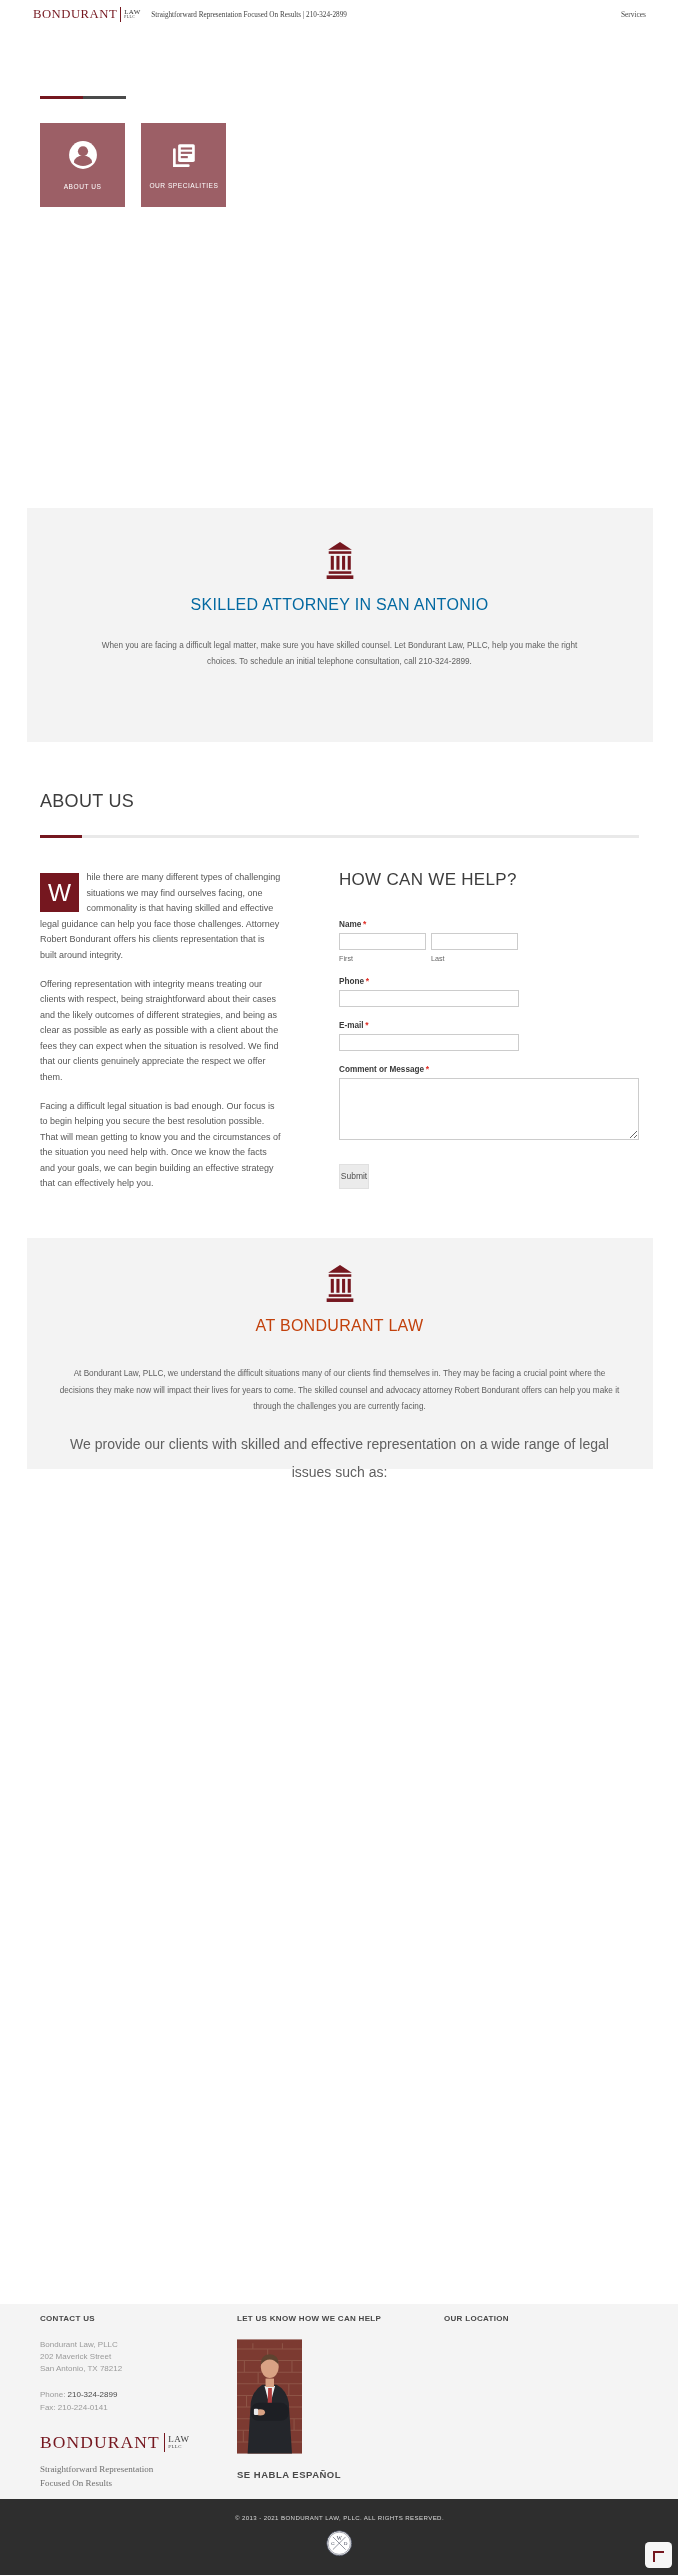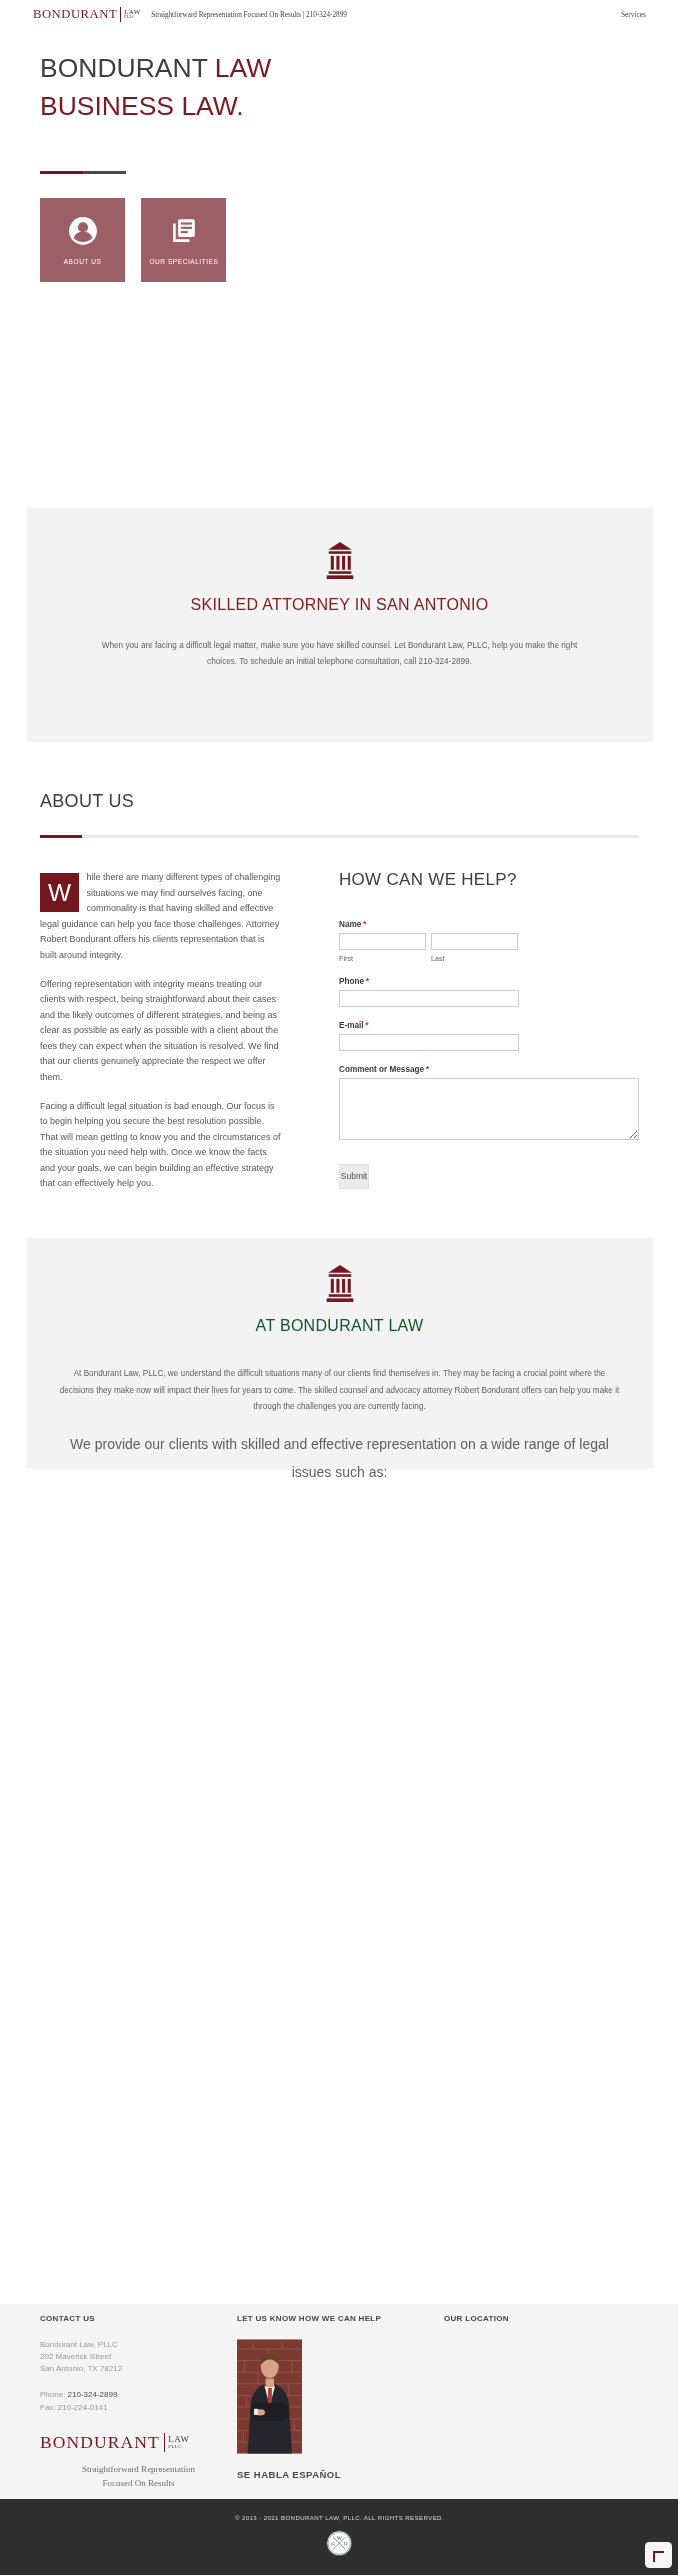--- a/index.html
+++ b/index.html
@@ -24,21 +24,21 @@
   .hero .divider { margin-top:46px; display:flex; height:2.7px; width:86px; }
   .hero .divider .seg-red { width:43px; background:#75171F; }
   .hero .divider .seg-dark { width:43px; background:#4a4a4a; }
   .hero-buttons { margin-top:24.4px; display:flex; gap:16.4px; }
   .tile-btn { width:85px; height:84px; background:#9C5F66; border:none; color:#fff; display:flex; flex-direction:column; align-items:center; justify-content:center; gap:9.5px; cursor:pointer; font-family:"Liberation Sans", sans-serif; }
   .tile-btn .lbl { font-size:6.6px; letter-spacing:0.5px; }
 
   
   .gray-section { width:626px; margin:0 auto; background:#F3F3F3; text-align:center; }
   .sec-skilled { height:234px; padding-top:33px; }
-  .sec-skilled h2 { margin-top:13.8px; font-size:16px; font-weight:400; color:#7f1d1d; letter-spacing:0.3px; }
+  .sec-skilled h2 { margin-top:13.8px; font-size:16px; font-weight:400; color:#0369a1; letter-spacing:0.3px; }
   .sec-skilled p { margin:24.4px auto 0; width:499px; font-size:8.2px; color:#5f5f5f; line-height:1.95; }
 
   
   .about-block { height:496px; padding-top:49px; }
   .about-block h2 { font-size:18px; font-weight:400; color:#3d3d3d; letter-spacing:0.3px; }
   .about-divider { margin-top:23px; display:flex; height:3.2px; }
   .about-divider .seg-red { width:42px; background:#75171F; }
   .about-divider .seg-gray { flex:1; background:#e9e9e9; }
   .columns { margin-top:32px; display:flex; justify-content:space-between; align-items:flex-start; }
   .col-left { width:241px; }
@@ -53,40 +53,40 @@
   .name-col { display:flex; flex-direction:column; }
   .tinput { height:17px; border:0.5px solid #ccc; background:#fff; padding:0 4.2px; font-size:7.4px; color:#333; }
   .w-small { width:87px; }
   .w-med { width:180px; display:block; margin-top:4.2px; }
   .sublabel { margin-top:3.7px; font-size:7.2px; color:#666; }
   .comment-area { width:300px; height:62px; border:0.5px solid #ccc; background:#fff; margin-top:4.2px; resize:both; font-size:7.4px; padding:3.2px 4.2px; font-family:"Liberation Sans", sans-serif; }
   .submit-btn { margin-top:9.5px; width:30px; height:25px; background:#ebebeb; border:0.5px solid #e0e0e0; color:#4e4e4e; font-size:8.5px; cursor:pointer; }
 
   
   .sec-atbond { height:231px; padding-top:25.5px; }
-  .sec-atbond h2 { margin-top:12.7px; font-size:16px; font-weight:400; color:#14532d; letter-spacing:0.3px; }
+  .sec-atbond h2 { margin-top:12.7px; font-size:16px; font-weight:400; color:#c2410c; letter-spacing:0.3px; }
   .sec-atbond .p1 { margin:31px auto 0; width:567px; font-size:8.2px; color:#5f5f5f; line-height:2.0; }
   .sec-atbond .p2 { margin:15px auto 0; width:567px; font-size:14px; color:#5f5f5f; line-height:2.0; }
 
   .spacer { height:835px; }
 
   
   .footer-band { height:195px; background:#F4F4F4; padding-top:9.5px; }
   .footer-grid { display:grid; grid-template-columns:197px 207px auto; }
   .footer-band h4 { font-size:8px; font-weight:bold; color:#474747; letter-spacing:0.3px; margin-bottom:16px; }
   .addr p, .phone-line, .fax-line { font-size:8px; color:#9a9a9a; line-height:1.55; }
   .phone-line { margin-top:13.8px; }
   .phone-line a { color:#4c4c4c; text-decoration:none; }
   .footer-logo { display:flex; align-items:center; margin-top:18px; }
   .footer-logo .bond { font-family:"Liberation Serif", serif; color:#75171F; font-size:17.5px; letter-spacing:1.1px; }
   .footer-logo .vbar { width:1.1px; height:19px; background:#75171F; margin:0 3.2px 0 4.2px; }
   .footer-logo .stack { display:flex; flex-direction:column; line-height:1; font-family:"Liberation Serif", serif; color:#3b3b3b; }
   .footer-logo .stack .law { font-size:9px; letter-spacing:0.5px; }
   .footer-logo .stack .pllc { font-size:4.8px; letter-spacing:0.5px; margin-top:1.1px; }
-  .footer-tagline { margin-top:9.5px; font-family:"Liberation Serif", serif; font-size:9px; color:#6f6f6f; line-height:1.55;text-align:center; }
+  .footer-tagline { margin-top:9.5px; font-family:"Liberation Serif", serif; font-size:9px; color:#6f6f6f; line-height:1.55; }
   .se-habla { margin-top:13.8px; font-size:9.5px; font-weight:bold; color:#4a4a4a; letter-spacing:0.5px; }
   .portrait { display:block; }
 
   
   .bottom-bar { height:76px; background:#2E2E2E; text-align:center; padding-top:15px; position:relative; }
   .bottom-bar .copy { color:#d8d8d8; font-size:6.1px; letter-spacing:0.4px; }
   .badge { margin-top:8.5px; display:inline-block; }
   .scroll-widget { position:absolute; right:7.4px; bottom:7.4px; width:26.5px; height:25.5px; background:#f6f6f6; border:none; border-radius:4.2px; cursor:pointer; display:flex; align-items:center; justify-content:center; }
   .corner-glyph { width:10.6px; height:10.6px; border-left:2.1px solid #75171F; border-top:2.1px solid #75171F; margin-top:3.2px; }
 </style>
@@ -101,22 +101,20 @@
       <span class="law">LAW</span>
       <span class="pllc">PLLC</span>
     </span>
   </a>
   <span class="tagline">Straightforward Representation Focused On Results | 210-324-2899</span>
   <span class="nav">Services</span>
 </div>
 
 <div class="hero">
   <div class="wrap">
-    <h1><span>BONDURANT </span><span class="red">LAW</span><br>
-      <span class="red">BUSINESS LAW.</span></h1>
     <div class="divider">
       <span class="seg-red"></span>
         <span class="seg-dark"></span>
     </div>
     <div class="hero-buttons">
       <button class="tile-btn">
         <span>
           <svg width="30" height="30" viewBox="0 0 56 56">
             <circle cx="28" cy="28" r="26" fill="#fff"></circle>
             <circle cx="28" cy="21" r="9.5" fill="#9C5F66"></circle>

